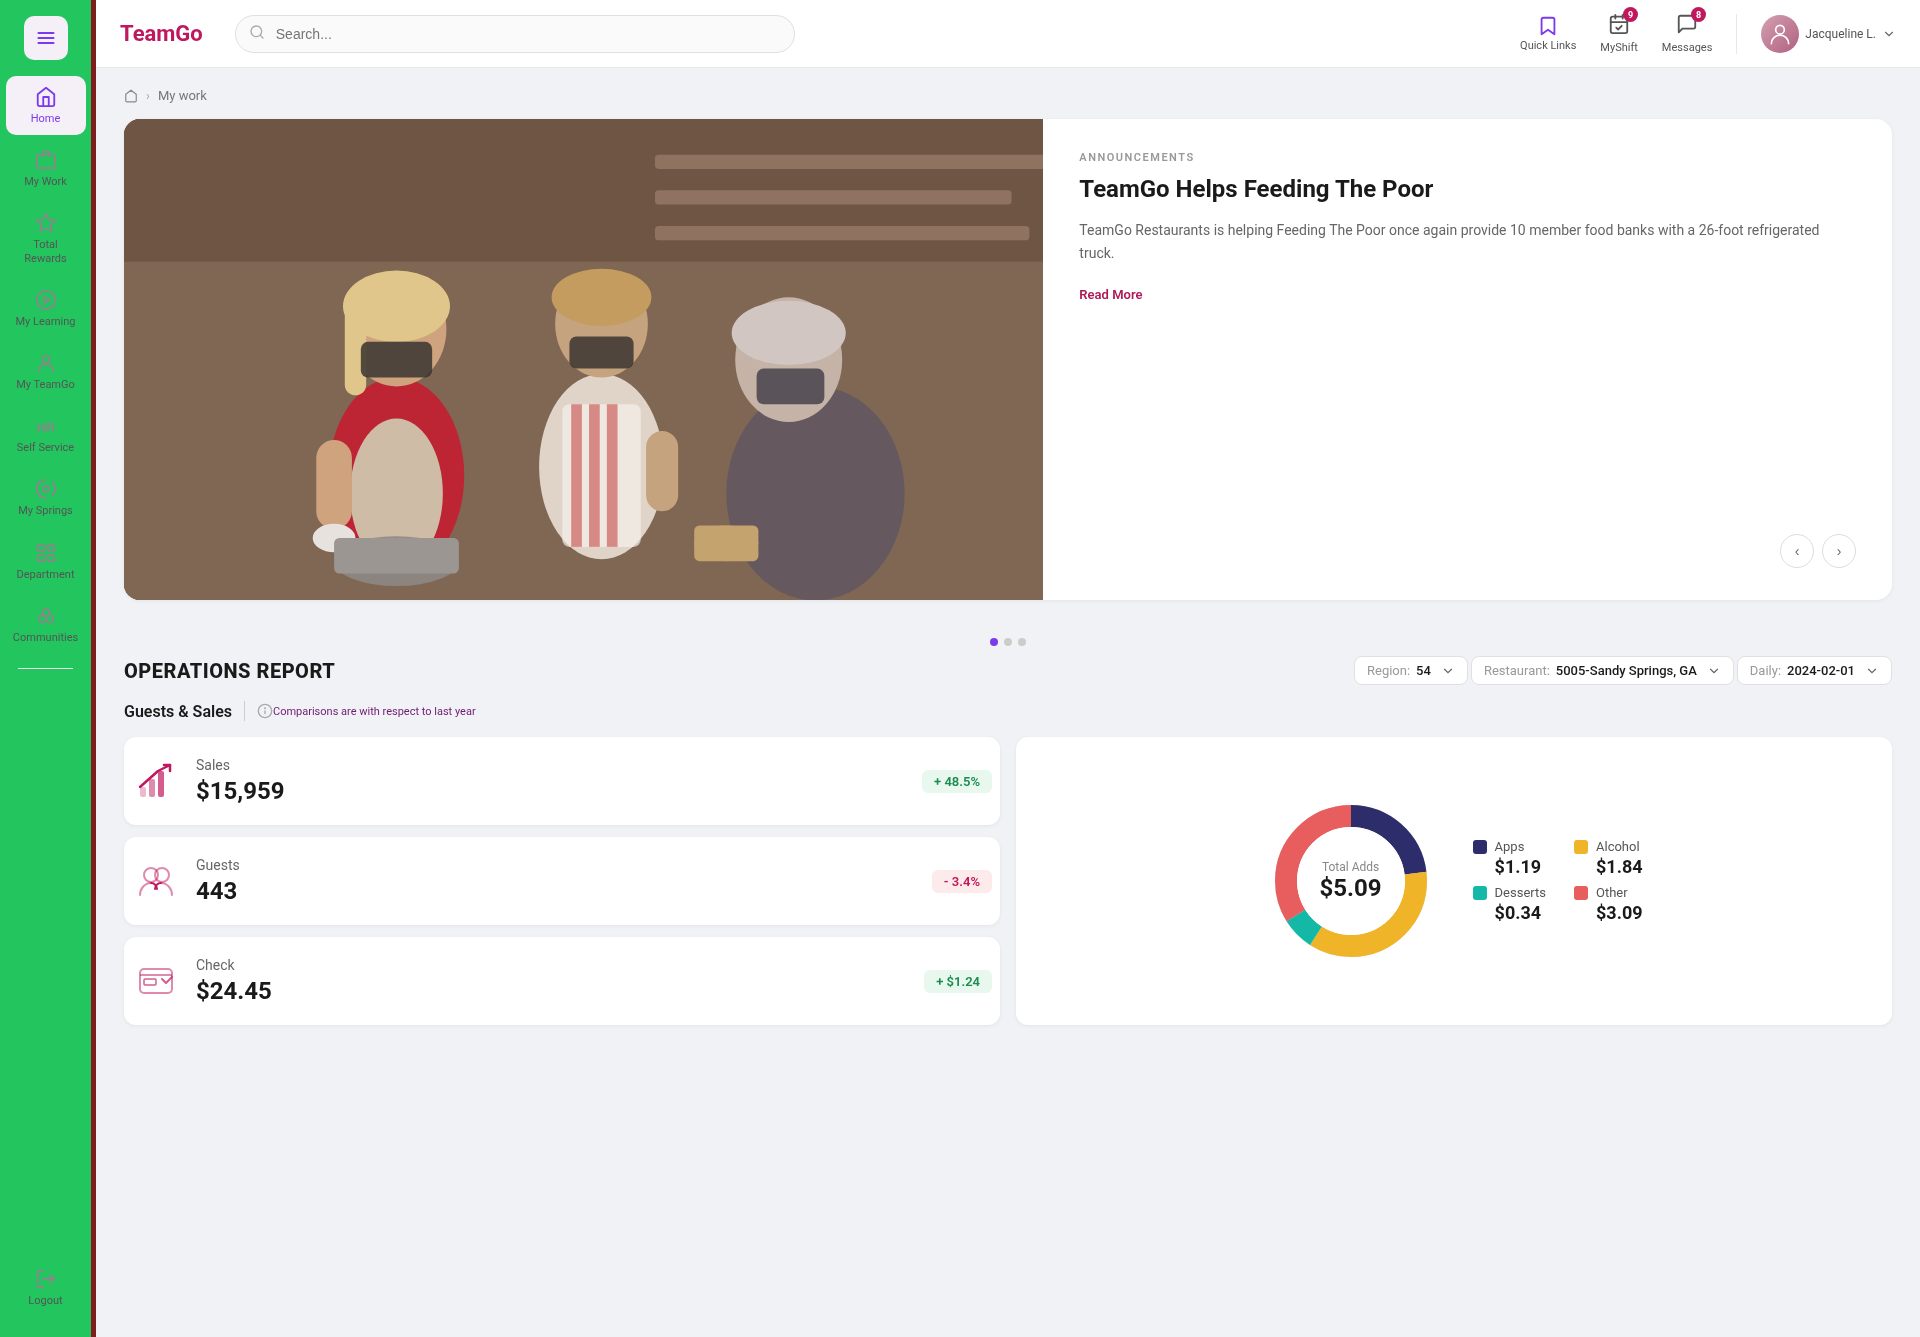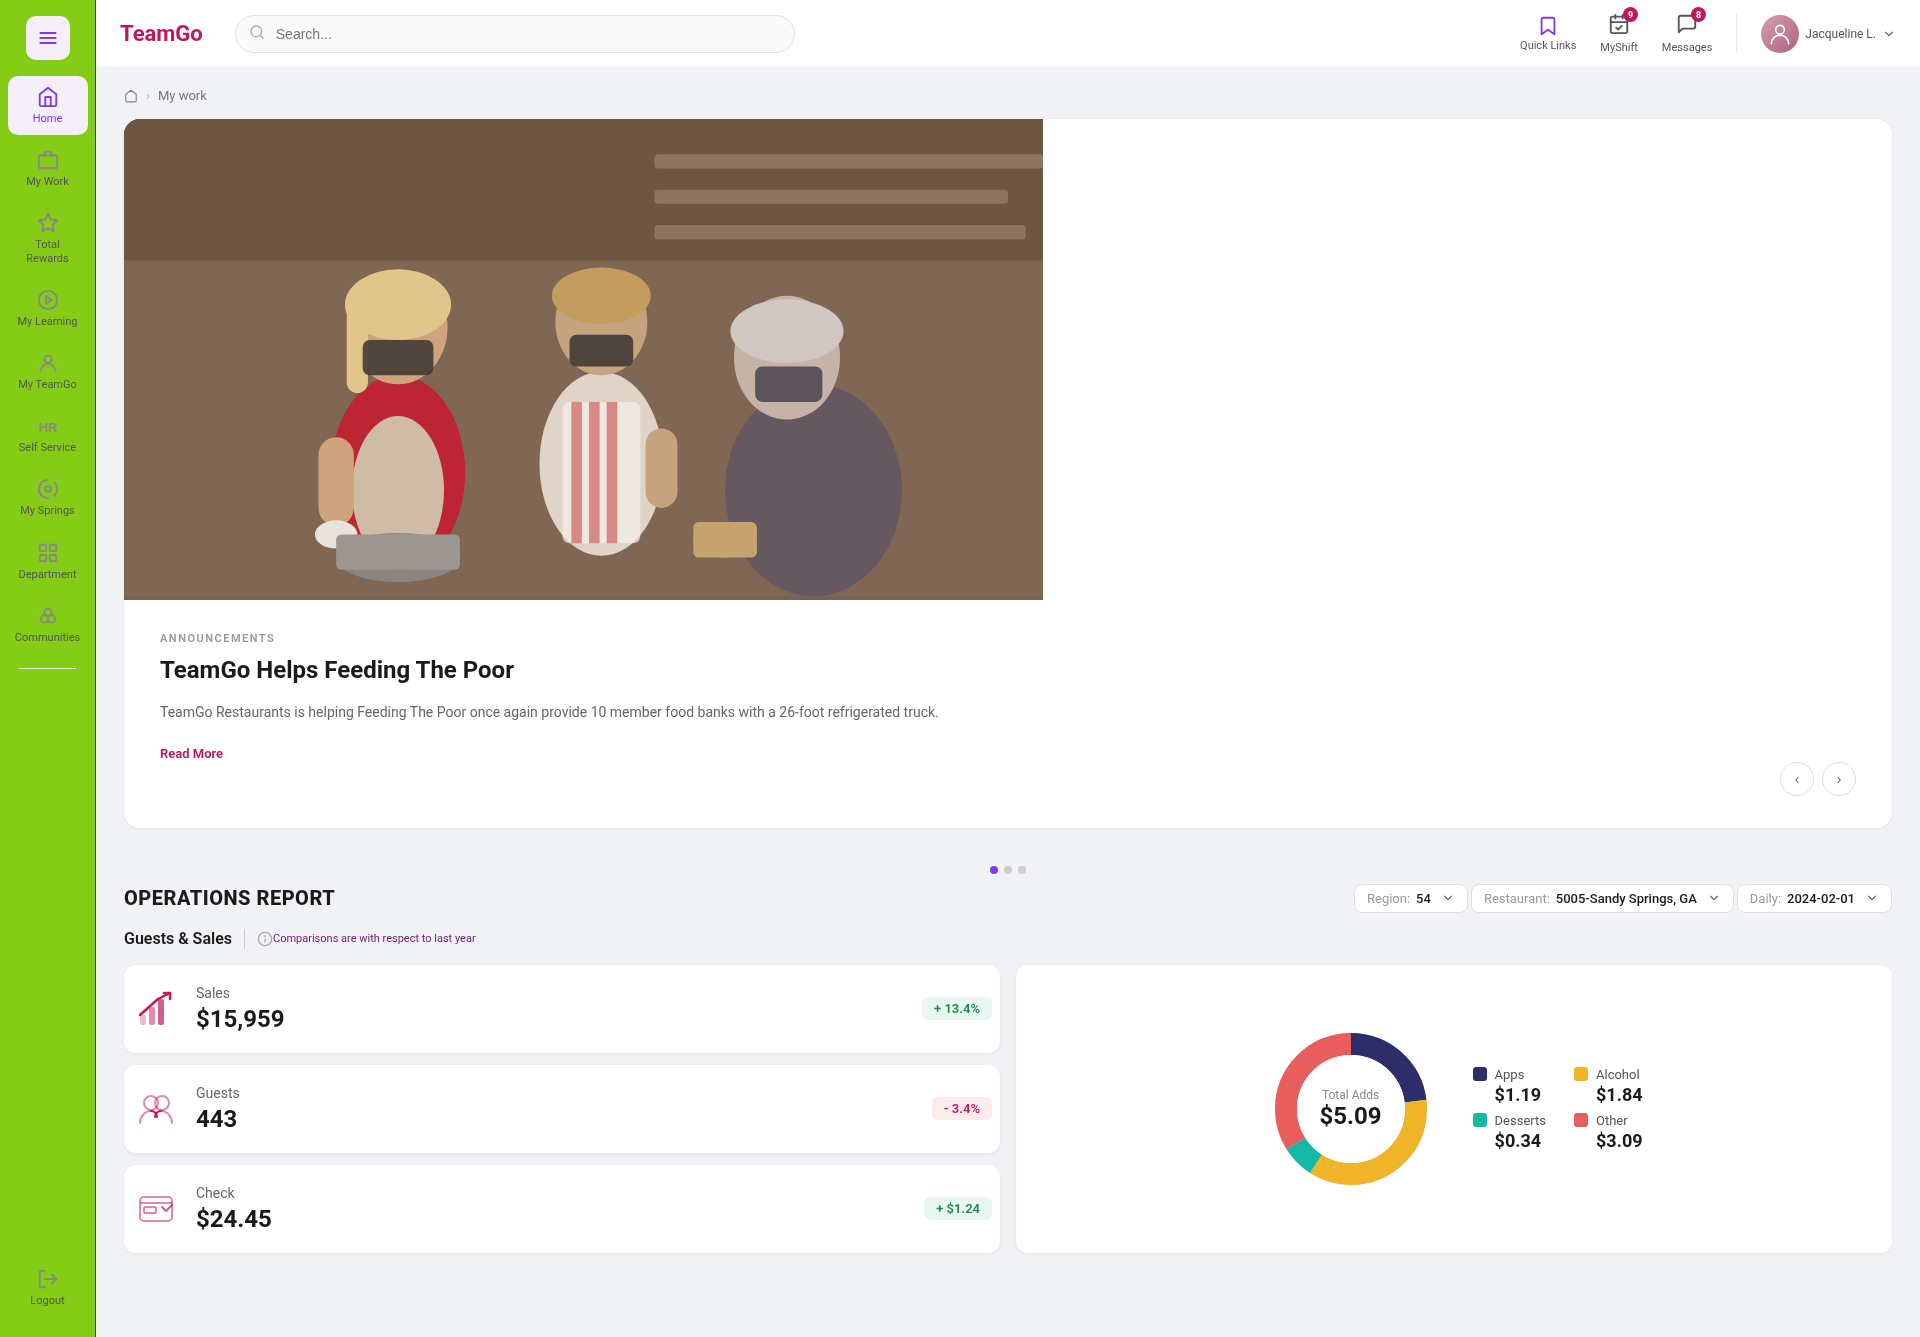--- a/index.html
+++ b/index.html
@@ -1,26 +1,26 @@
 <!DOCTYPE html>
 <html><head>
   <meta charset="utf-8">
   <style>
     * { box-sizing: border-box; margin: 0; padding: 0; }
     body { font-family: -apple-system, BlinkMacSystemFont, 'Segoe UI', Roboto, sans-serif; background: #f0f2f5; display: flex; height: 100vh; overflow: hidden; }
 
     
     .sidebar {
       width: 96px;
-      background: #84cc16;
+      background: #22c55e;
       display: flex;
       flex-direction: column;
       align-items: center;
       padding: 16px 0;
-      border-right: 1px solid #7f1d1d;
+      border-right: 5px solid #7f1d1d;
       flex-shrink: 0;
       height: 100vh;
       overflow-y: auto;
     }
     .sidebar-menu-btn {
       width: 44px; height: 44px;
       border-radius: 10px;
       background: #f5f0f8;
       display: flex; align-items: center; justify-content: center;
       cursor: pointer; margin-bottom: 16px;
@@ -136,21 +136,20 @@
 
     
     .hero-section {
       background: #fff;
       border-radius: 16px;
       display: flex;
       overflow: hidden;
       margin-bottom: 28px;
       min-height: 260px;
       box-shadow: 0 1px 4px rgba(0,0,0,0.06);
-      flex-direction: column;
     }
     .hero-image {
       width: 52%;
       background: linear-gradient(135deg, #8b6b5a, #5a4a3a);
       position: relative;
       overflow: hidden;
       flex-shrink: 0;
     }
     .hero-content {
       flex: 1;
@@ -613,21 +612,21 @@
               <rect x="15" y="20" width="6" height="18" rx="2" fill="#c0185e" opacity="0.5"></rect>
               <rect x="24" y="12" width="6" height="26" rx="2" fill="#c0185e" opacity="0.7"></rect>
               <polyline points="6,28 15,20 24,12 36,6" stroke="#c0185e" stroke-width="2.5" stroke-linecap="round" stroke-linejoin="round" fill="none"></polyline>
               <polyline points="30,6 36,6 36,12" stroke="#c0185e" stroke-width="2.5" stroke-linecap="round" stroke-linejoin="round" fill="none"></polyline>
             </svg>
           </div>
           <div class="metric-info">
             <div class="metric-name">Sales</div>
             <div class="metric-value">$15,959</div>
           </div>
-          <div class="metric-badge badge-positive">+ 13.4%</div>
+          <div class="metric-badge badge-positive">+ 48.5%</div>
         </div>
 
         <div class="metric-card">
           <div class="metric-icon">
             <svg width="44" height="44" viewBox="0 0 44 44" fill="none">
               <circle cx="17" cy="16" r="7" stroke="#c0185e" stroke-width="2" fill="none" opacity="0.5"></circle>
               <circle cx="28" cy="16" r="7" stroke="#c0185e" stroke-width="2" fill="none" opacity="0.5"></circle>
               <path d="M6 36c0-6.627 4.925-12 11-12" stroke="#c0185e" stroke-width="2" stroke-linecap="round" fill="none" opacity="0.5"></path>
               <path d="M38 36c0-6.627-4.925-12-11-12" stroke="#c0185e" stroke-width="2" stroke-linecap="round" fill="none" opacity="0.5"></path>
               <path d="M17 24c3.314 0 6 2.686 6 6" stroke="#c0185e" stroke-width="2" stroke-linecap="round" fill="none"></path>

